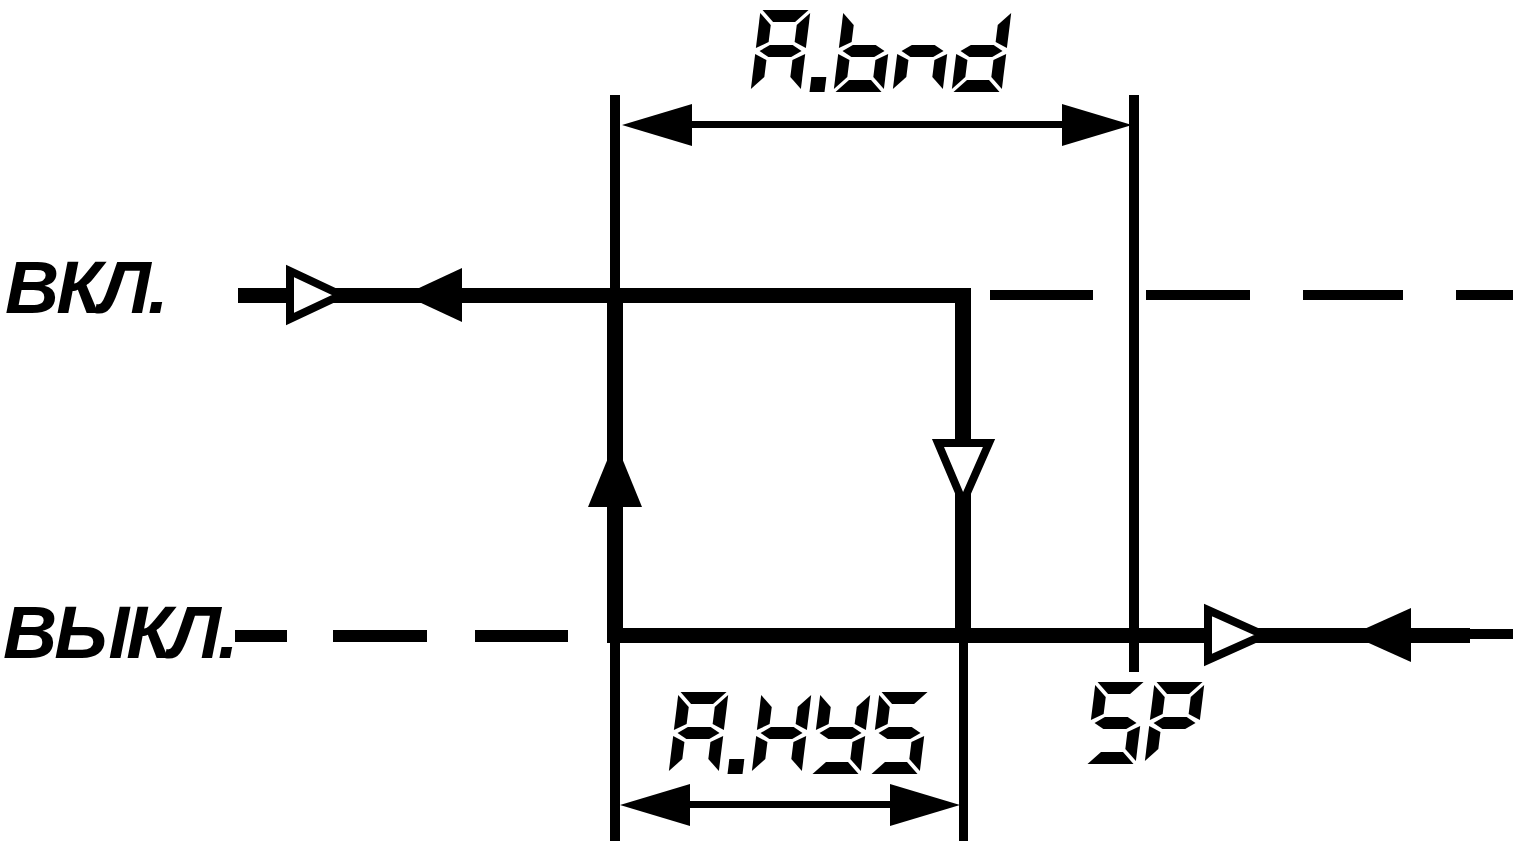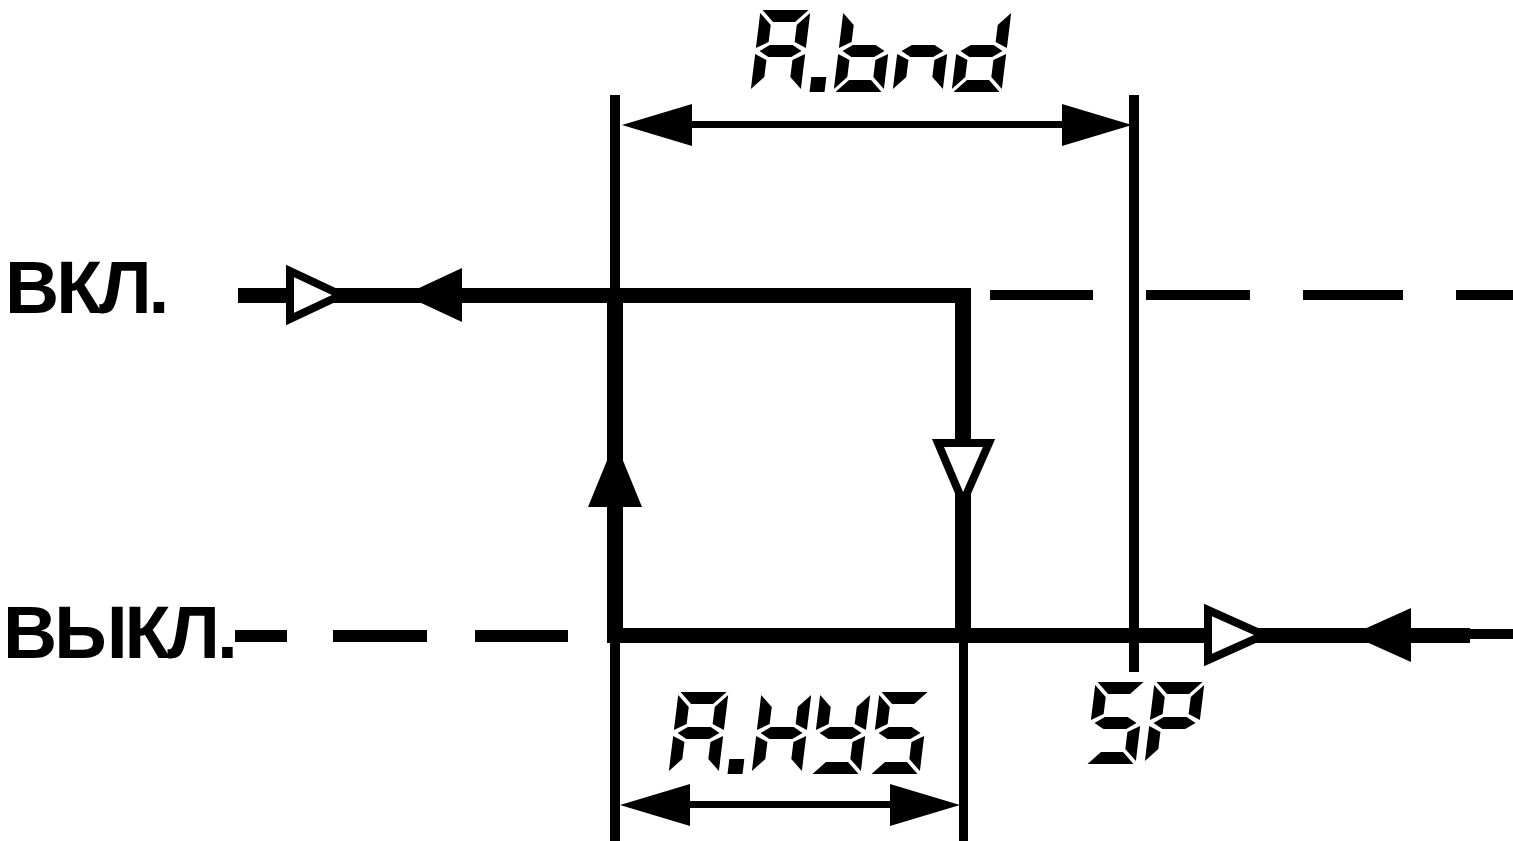--- a/index.html
+++ b/index.html
@@ -2,20 +2,21 @@
 <html style="--ink: #000000; --bg: #ffffff;"><head>
 <meta charset="utf-8">
 <style>
   :root { --ink:#000000; --bg:#ffffff; }
   html,body { margin:0; padding:0; background:var(--bg); }
   .stage {
     position:relative;
     width:1513px; height:841px;
     background:var(--bg);
     overflow:hidden;
+    font-style:italic;
   }
   .stage svg { position:absolute; left:0; top:0; width:100%; height:100%; }
   .ink      { fill:var(--ink); }
   .outline  { fill:var(--bg); stroke:var(--ink); stroke-width:8; stroke-linejoin:miter; }
   .lvl-text {
     fill:var(--ink);
     font-family:"Liberation Sans", sans-serif;
     font-weight:bold;
     font-size:75px;
     letter-spacing:-3px;

